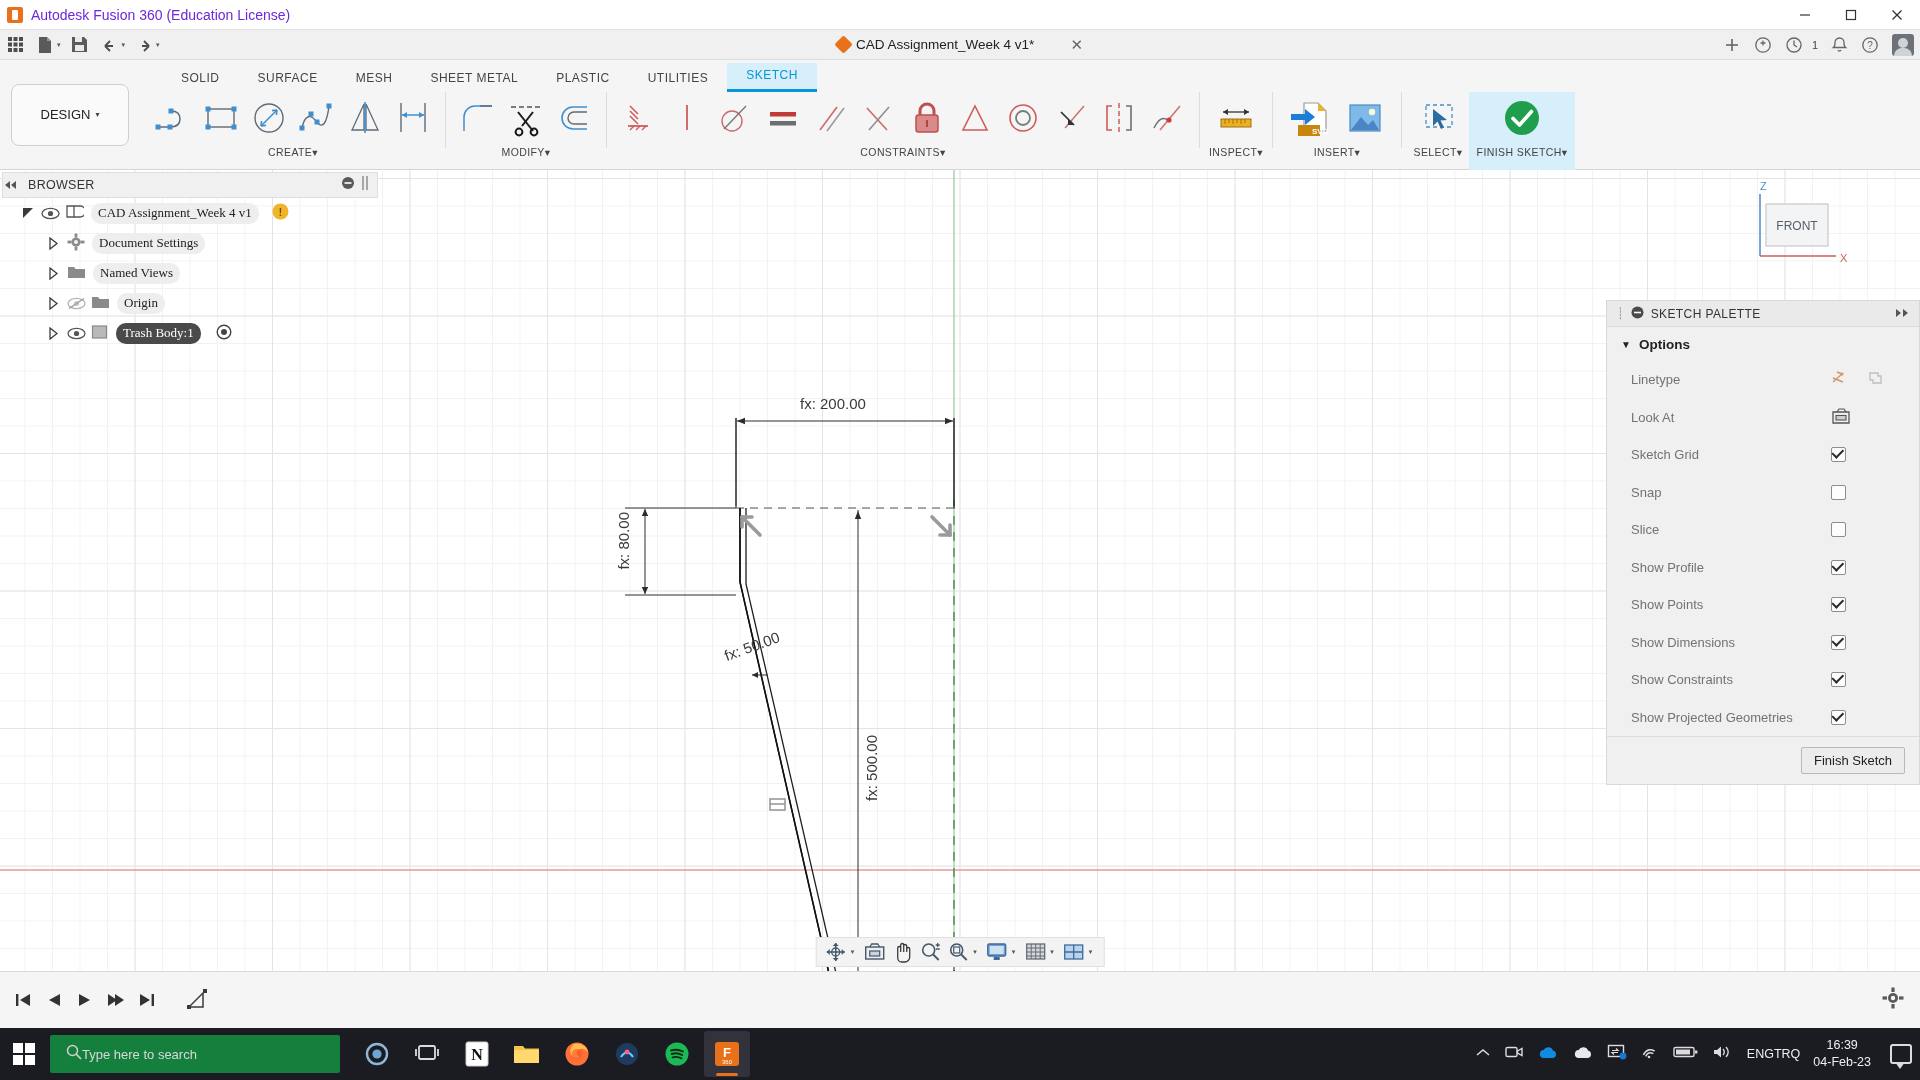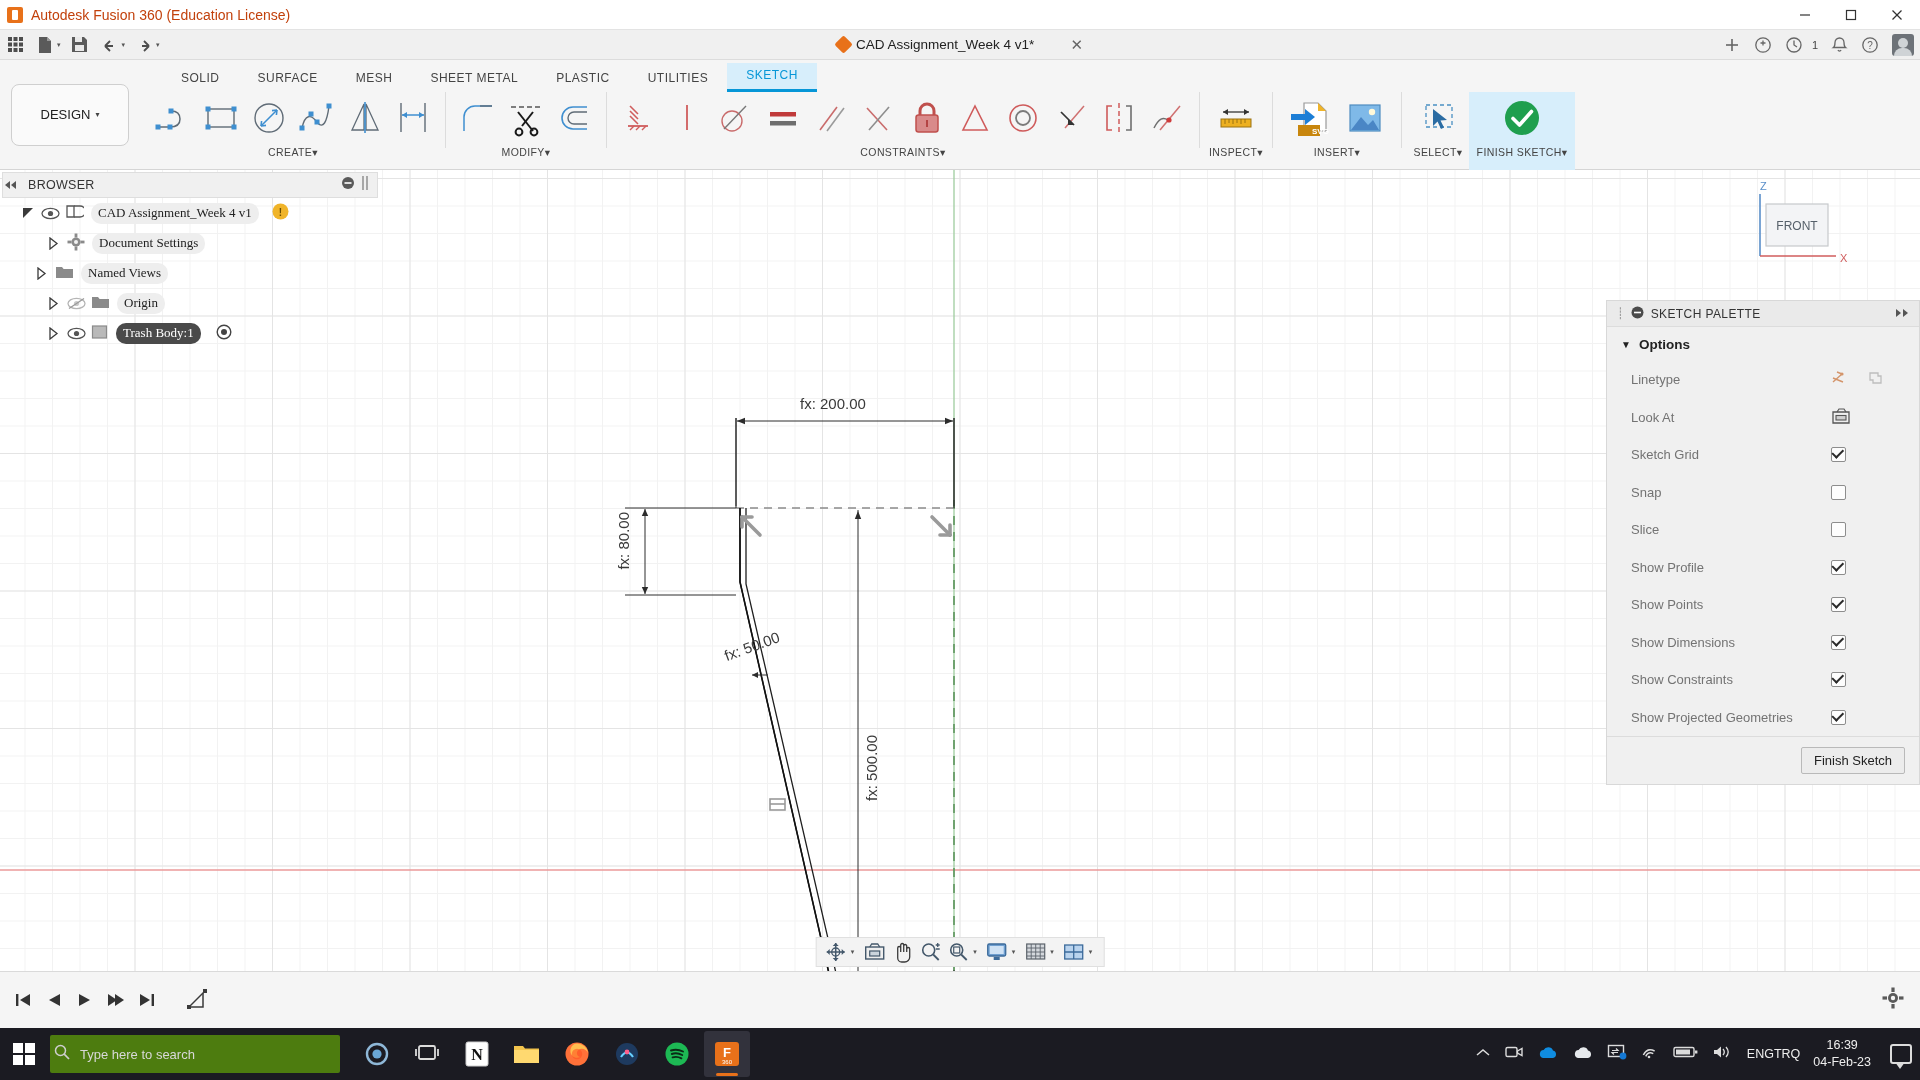--- a/index.html
+++ b/index.html
@@ -6,21 +6,21 @@
   html,body { width:1920px; height:1080px; overflow:hidden;
     font-family:"Liberation Sans", sans-serif; background:#fff; }
 
   
   #titlebar { height:30px; background:#ffffff; display:flex; align-items:center;
     border-bottom:1px solid #e3e3e3; position:relative; }
   #app-logo { width:16px; height:16px; margin:0 8px 0 7px; background:#e8711a;
     border-radius:2px; position:relative; }
   #app-logo:after { content:""; position:absolute; left:5px; top:3px; width:6px; height:10px;
     background:#fff; border-radius:1px; }
-  #app-title { font-size:14px; color:#c2410c; }
+  #app-title { font-size:14px; color:#6d28d9; }
   #win-ctrls { position:absolute; right:0; top:0; height:30px; display:flex; }
   .wbtn { width:46px; height:30px; display:flex; align-items:center; justify-content:center;
     color:#333; font-size:14px; }
 
   
   #qbar { height:30px; background:#f0f0f0; display:flex; align-items:center;
     border-bottom:1px solid #dcdcdc; position:relative; }
   .qicon { width:30px; height:26px; display:flex; align-items:center; justify-content:center;
     color:#4d4d4d; }
   .caret { font-size:7px; color:#555; margin-left:-3px; margin-right:4px; }
@@ -127,22 +127,22 @@
   #timeline { height:57px; background:#f5f5f5; border-top:1px solid #dadada;
     display:flex; align-items:center; position:relative; }
   #tl-left { display:flex; align-items:center; gap:14px; padding-left:14px; }
   .tl-i { color:#333; display:flex; align-items:center; }
   #tl-right { position:absolute; right:16px; color:#555; }
 
   
   #taskbar { height:52px; background:#1b1b22; display:flex; align-items:center;
     position:relative; }
   #start { width:48px; height:52px; display:flex; align-items:center; justify-content:center; }
-  #searchbox { width:290px; height:38px; background:#4d7c0f; border-radius:2px;
-    display:flex; align-items:center; gap:10px; padding-left:4px; margin-left:2px; }
+  #searchbox { width:290px; height:38px; background:#15803d; border-radius:2px;
+    display:flex; align-items:center; padding-left:16px; margin-left:2px; }
   #searchbox .stext { font-size:13px; color:#d8d8d8; }
   #tb-apps { display:flex; align-items:center; gap:4px; margin-left:14px; }
   .tb-app { width:46px; height:46px; display:flex; align-items:center; justify-content:center;
     position:relative; border-radius:3px; }
   .tb-app.active { background:#32323c; }
   .tb-app.active:after { content:""; position:absolute; bottom:1px; left:12px; width:22px;
     height:3px; background:#e8711a; border-radius:2px; }
   #tray { position:absolute; right:0; display:flex; align-items:center; gap:13px;
     padding-right:8px; color:#e6e6e6; }
   #clock { display:flex; flex-direction:column; align-items:center; font-size:12.5px;
@@ -710,21 +710,21 @@
               <rect x="7.6" y="0.5" width="2.8" height="4"></rect>
               <rect x="7.6" y="13.5" width="2.8" height="4"></rect>
               <rect x="0.5" y="7.6" width="4" height="2.8"></rect>
               <rect x="13.5" y="7.6" width="4" height="2.8"></rect>
             </g>
         </svg>
       </span>
       <span class="node-label">Document Settings</span>
     </div>
 
-    <div class="tree-row" style="padding-left:36px;">
+    <div class="tree-row" style="padding-left:48px;">
       <span class="tri">
         <svg width="11" height="13" viewBox="0 0 11 13">
             <path d="M2 1 L9 6.5 L2 12 Z" fill="none" stroke="#3a3a3a" stroke-width="1.3"></path>
           </svg>
       </span>
       <span>
         <svg width="19" height="16" viewBox="0 0 19 16">
             <path d="M1 3 h6 l1.6 2 H18 v9 H1z" fill="#8a8a8a"></path>
           </svg>
       </span>

